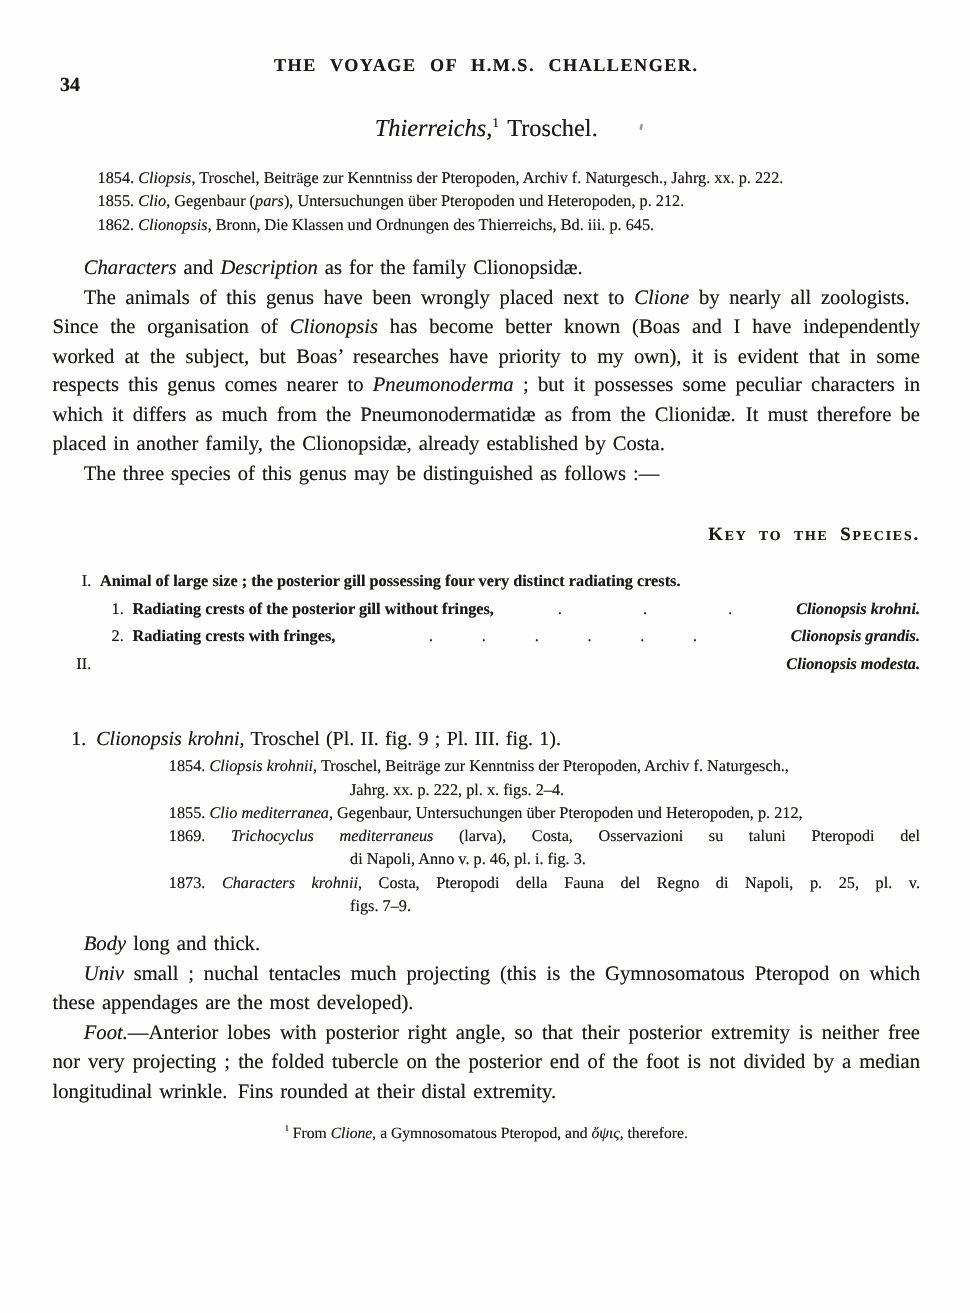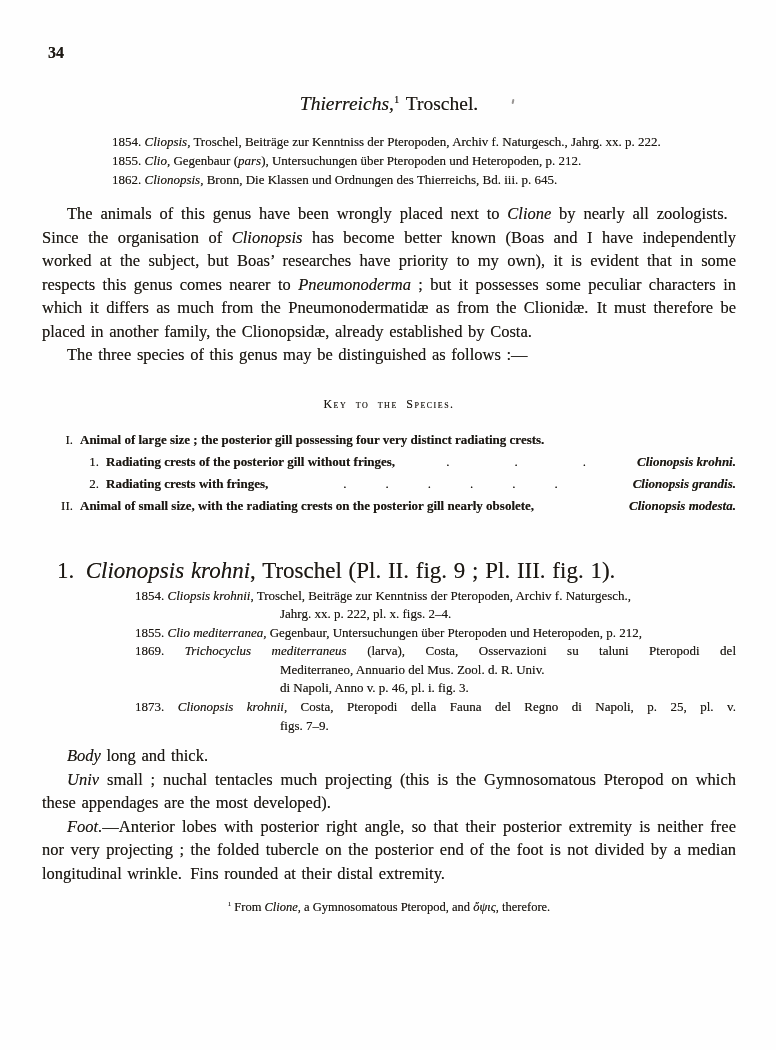--- a/index.html
+++ b/index.html
@@ -15,77 +15,77 @@
   .content { padding: 0 40px 0 42px; }
 
   
   .running-head {
     position: relative;
     margin-top: 44px;
     height: 20px;
     text-align: center;
   }
   .page-num {
-    position: absolute; left: 6px; top: 0;
+    position: absolute; left: 6px; top: 16px;
     font-weight: bold; font-size: 16px;
   }
   .run-title {
     font-weight: bold; font-size: 14.5px;
     letter-spacing: 1.2px; word-spacing: 6px;
     white-space: nowrap;
   }
 
   
   .genus-heading {
     margin: 29px 0 0 0;
     text-align: center;
     font-size: 19.5px; font-weight: normal;
     word-spacing: 2px;
   }
   sup { font-size: 0.55em; vertical-align: super; line-height: 0; }
 
   
   .synonymy { margin: 0; padding: 0; list-style: none; font-size: 13px; line-height: 19px; }
   .syn-genus { margin-top: 17px; margin-left: 36px; }
-  .syn-genus .syn-line { white-space: nowrap; margin-left: 34px; }
+  .syn-genus .syn-line { white-space: nowrap; }
   .syn-species { margin-top: 3px; margin-left: 93px; line-height: 18.6px; }
   .syn-species .syn-line { white-space: nowrap; }
   .syn-species .syn-line.spread {
     white-space: normal;
     text-align: justify; text-align-last: justify;
   }
   .syn-cont { padding-left: 145px; white-space: nowrap; }
 
   
   .body-para {
     margin: 0; font-size: 16.5px; line-height: 23.5px;
     text-align: justify; text-indent: 25px; word-spacing: 1.5px;
   }
   .para-block { margin-top: 13px; }
 
   
   .key-heading {
     margin: 30px 0 0 0;
-    text-align: center;
-    font-size: 12px; font-weight: normal;
+    text-align: right;
+    font-size: 15px; font-weight: bold;
     font-variant: small-caps;
     letter-spacing: 1.5px; word-spacing: 4px;
   }
   .key-table { margin-top: 17px; font-size: 13px; line-height: 22px; }
   .key-row { display: flex; align-items: baseline; }
   .key-num { flex: 0 0 38px; text-align: right; padding-right: 7px; box-sizing: border-box; }
   .level-2 .key-num { flex-basis: 64px; }
   .key-text { white-space: nowrap; font-weight: bold; }
   .key-leader { flex: 1 1 auto; overflow: hidden; white-space: nowrap; text-align: center; padding: 0 10px; }
   .key-species { font-style: italic; white-space: nowrap; margin-left: auto; font-weight: bold; }
 
   
   .species-heading {
     margin: 41px 0 0 15px;
-    font-size: 23px; font-weight: normal;
+    font-size: 16px; font-weight: normal;
     word-spacing: 1px;
   }
 
   .descriptions { margin-top: 9px; }
 
   
   .footnote {
     margin-top: 15px;
     text-align: center;
     font-size: 12.5px;
@@ -100,31 +100,33 @@
 </style>
 </head>
 <body>
 
 <div class="scan-speck"></div>
 
 <div class="content">
 
   <header class="running-head">
     <span class="page-num">34</span>
+    <span class="run-title">THE VOYAGE OF H.M.S. CHALLENGER.</span>
   </header>
 
   <h1 class="genus-heading"><i>Thierreichs,</i><sup>1</sup><span> Troschel.</span></h1>
 
   <ol class="synonymy syn-genus">
     <li class="syn-line"><span>1854. </span><i>Cliopsis</i><span>, Troschel, Beiträge zur Kenntniss der Pteropoden, Archiv f. Naturgesch., Jahrg. xx. p. 222.</span></li>
     <li class="syn-line"><span>1855. </span><i>Clio</i><span>, Gegenbaur (</span><i>pars</i><span>), Untersuchungen über Pteropoden und Heteropoden, p. 212.</span></li>
     <li class="syn-line"><span>1862. </span><i>Clionopsis</i><span>, Bronn, Die Klassen und Ordnungen des Thierreichs, Bd. iii. p. 645.</span></li>
   </ol>
 
   <div class="para-block">
+    <p class="body-para"><i>Characters</i><span> and </span><i>Description</i><span> as for the family Clionopsidæ.</span></p>
     <p class="body-para"><span>The animals of this genus have been wrongly placed next to </span><i>Clione</i><span> by nearly all zoologists. Since the organisation of </span><i>Clionopsis</i><span> has become better known (Boas and I have independently worked at the subject, but Boas’ researches have priority to my own), it is evident that in some respects this genus comes nearer to </span><i>Pneumonoderma</i><span> ; but it possesses some peculiar characters in which it differs as much from the Pneumonodermatidæ as from the Clionidæ. It must therefore be placed in another family, the Clionopsidæ, already established by Costa.</span></p>
     <p class="body-para"><span>The three species of this genus may be distinguished as follows :—</span></p>
   </div>
 
   <h2 class="key-heading">Key to the Species.</h2>
 
   <div class="key-table">
     <div class="key-row level-1">
       <span class="key-num">I.</span>
       <span class="key-text">Animal of large size ; the posterior gill possessing four very distinct radiating crests.</span>
@@ -138,36 +140,34 @@
       <span class="key-species">Clionopsis krohni.</span>
     </div>
     <div class="key-row level-2">
       <span class="key-num">2.</span>
       <span class="key-text">Radiating crests with fringes,</span>
       <span class="key-leader">.   .   .   .   .   .</span>
       <span class="key-species">Clionopsis grandis.</span>
     </div>
     <div class="key-row level-1">
       <span class="key-num">II.</span>
-      <span class="key-text">Animal of small size, with the radiating crests on the posterior gill nearly obsolete,</span>
       <span class="key-leader"></span>
       <span class="key-species">Clionopsis modesta.</span>
     </div>
   </div>
 
   <h3 class="species-heading"><span>1. </span><i>Clionopsis krohni</i><span>, Troschel (Pl. II. fig. 9 ; Pl. III. fig. 1).</span></h3>
 
   <div class="synonymy syn-species">
     <div class="syn-line"><span>1854. </span><i>Cliopsis krohnii</i><span>, Troschel, Beiträge zur Kenntniss der Pteropoden, Archiv f. Naturgesch.,</span></div>
     <div class="syn-cont">Jahrg. xx. p. 222, pl. x. figs. 2–4.</div>
     <div class="syn-line"><span>1855. </span><i>Clio mediterranea</i><span>, Gegenbaur, Untersuchungen über Pteropoden und Heteropoden, p. 212,</span></div>
     <div class="syn-line spread"><span>1869. </span><i>Trichocyclus mediterraneus</i><span> (larva), Costa, Osservazioni su taluni Pteropodi del</span></div>
-    <div class="syn-cont">Mediterraneo, Annuario del Mus. Zool. d. R. Univ.</div>
     <div class="syn-cont">di Napoli, Anno v. p. 46, pl. i. fig. 3.</div>
-    <div class="syn-line spread"><span>1873. </span><i>Clionopsis krohnii</i><span>, Costa, Pteropodi della Fauna del Regno di Napoli, p. 25, pl. v.</span></div>
+    <div class="syn-line spread"><span>1873. </span><i>Characters krohnii</i><span>, Costa, Pteropodi della Fauna del Regno di Napoli, p. 25, pl. v.</span></div>
     <div class="syn-cont">figs. 7–9.</div>
   </div>
 
   <div class="descriptions">
     <p class="body-para"><i>Body</i><span> long and thick.</span></p>
     <p class="body-para"><i>Univ</i><span> small ; nuchal tentacles much projecting (this is the Gymnosomatous Pteropod on which these appendages are the most developed).</span></p>
     <p class="body-para"><i>Foot.</i><span>—Anterior lobes with posterior right angle, so that their posterior extremity is neither free nor very projecting ; the folded tubercle on the posterior end of the foot is not divided by a median longitudinal wrinkle. Fins rounded at their distal extremity.</span></p>
   </div>
 
   <p class="footnote"><sup>1</sup><span> From </span><i>Clione</i><span>, a Gymnosomatous Pteropod, and </span><i>ὄψις</i><span>, therefore.</span></p>

